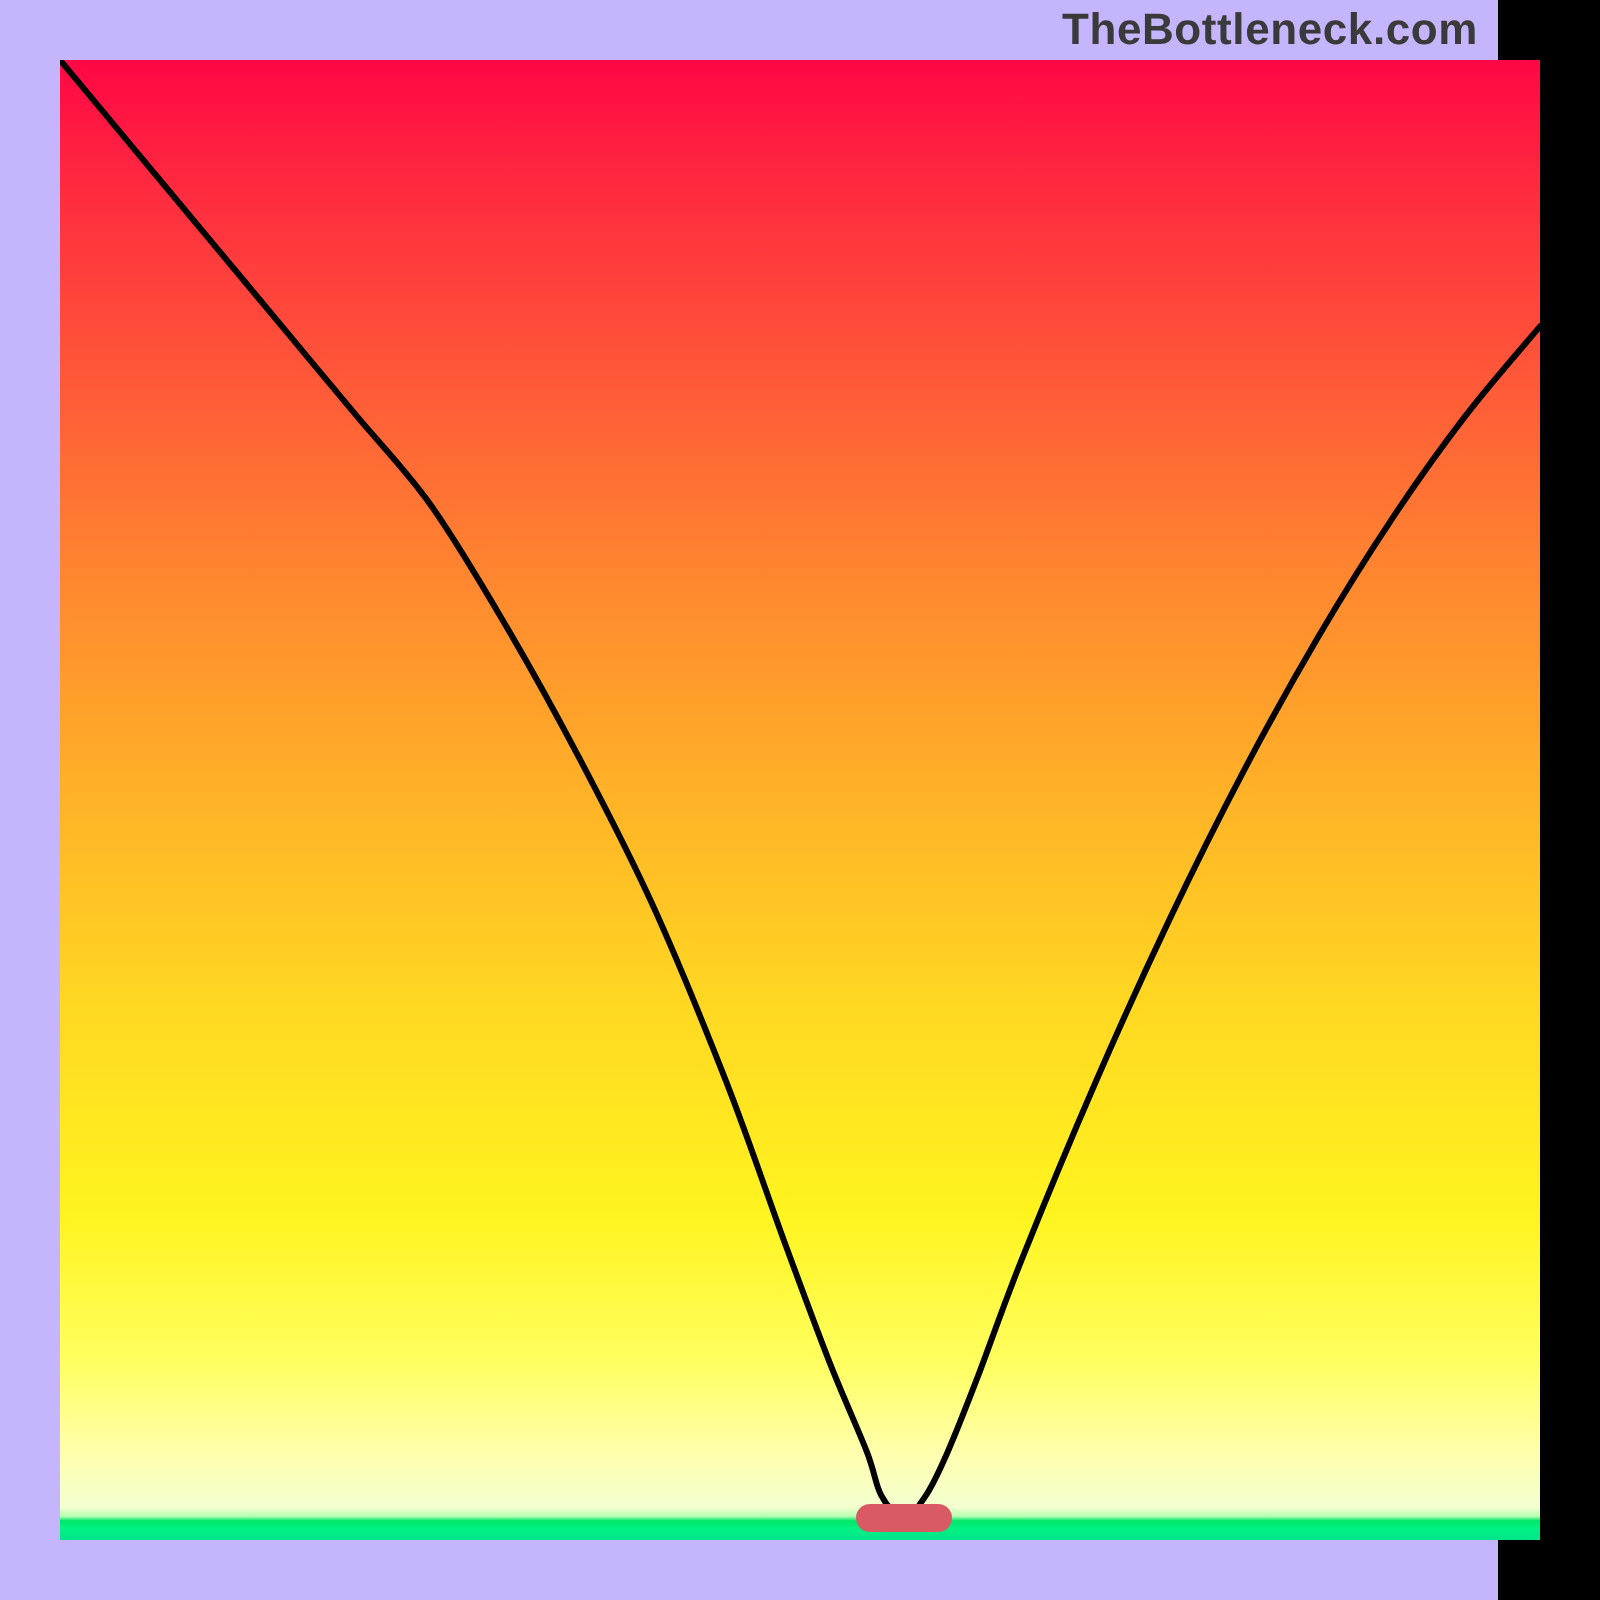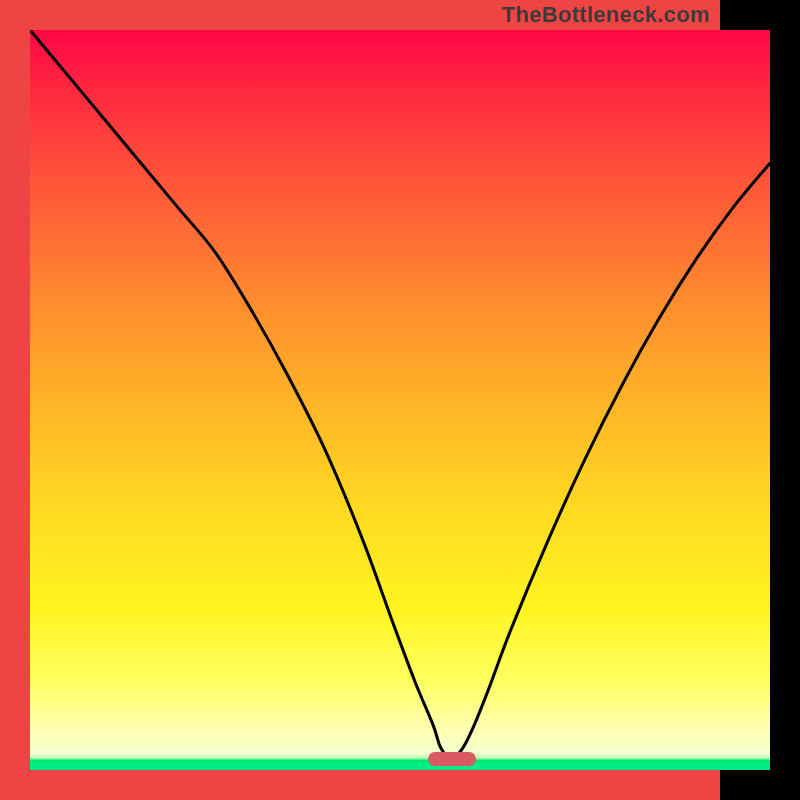--- a/index.html
+++ b/index.html
@@ -8,21 +8,22 @@
     width: 800px;
     height: 800px;
     background: #000;
     overflow: hidden;
     font-family: Arial, Helvetica, sans-serif;
   }
   .container {
     position: relative;
     width: 720px;
     height: 800px;
-    background: #ef4444;
+    background: #c4b5fd;
+    padding-left: 29px;
   }
   .watermark {
     position: absolute;
     top: 2px;
     right: 10px;
     color: #3a3a3a;
     font-size: 22px;
     font-weight: 600;
     letter-spacing: 0.3px;
     z-index: 4;

